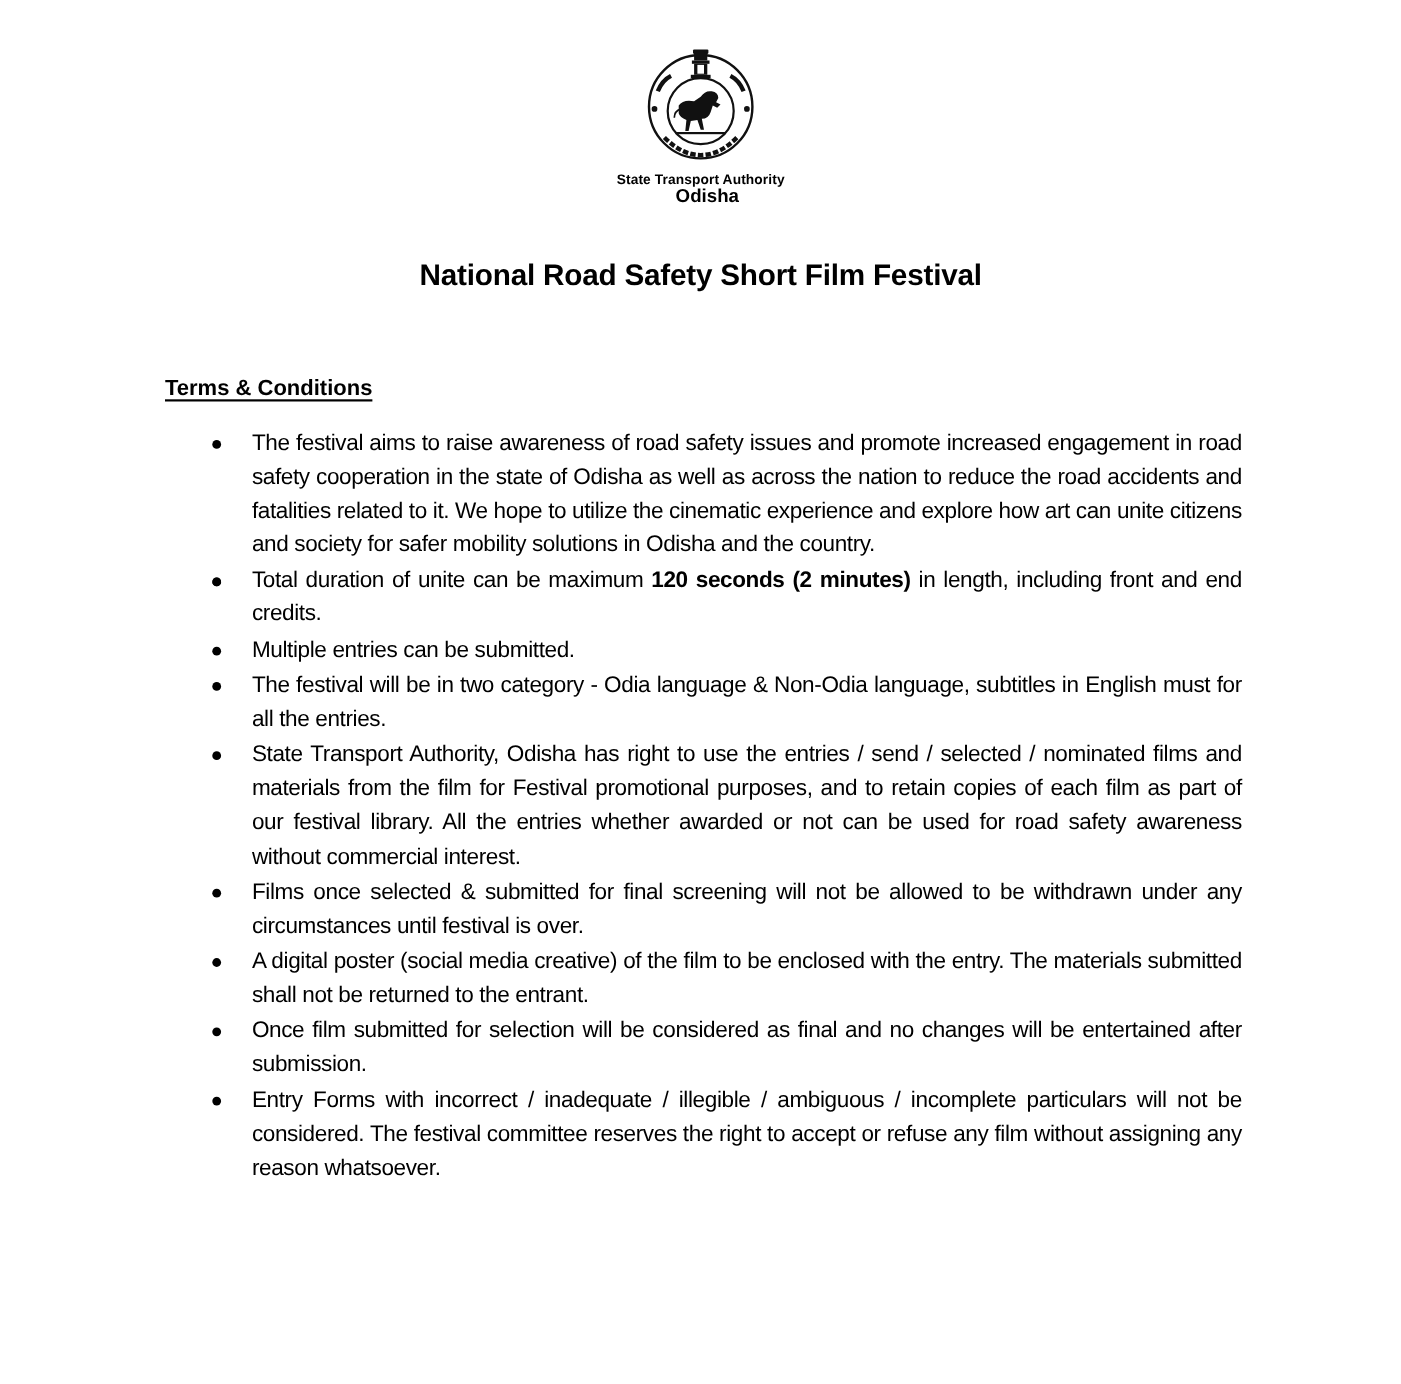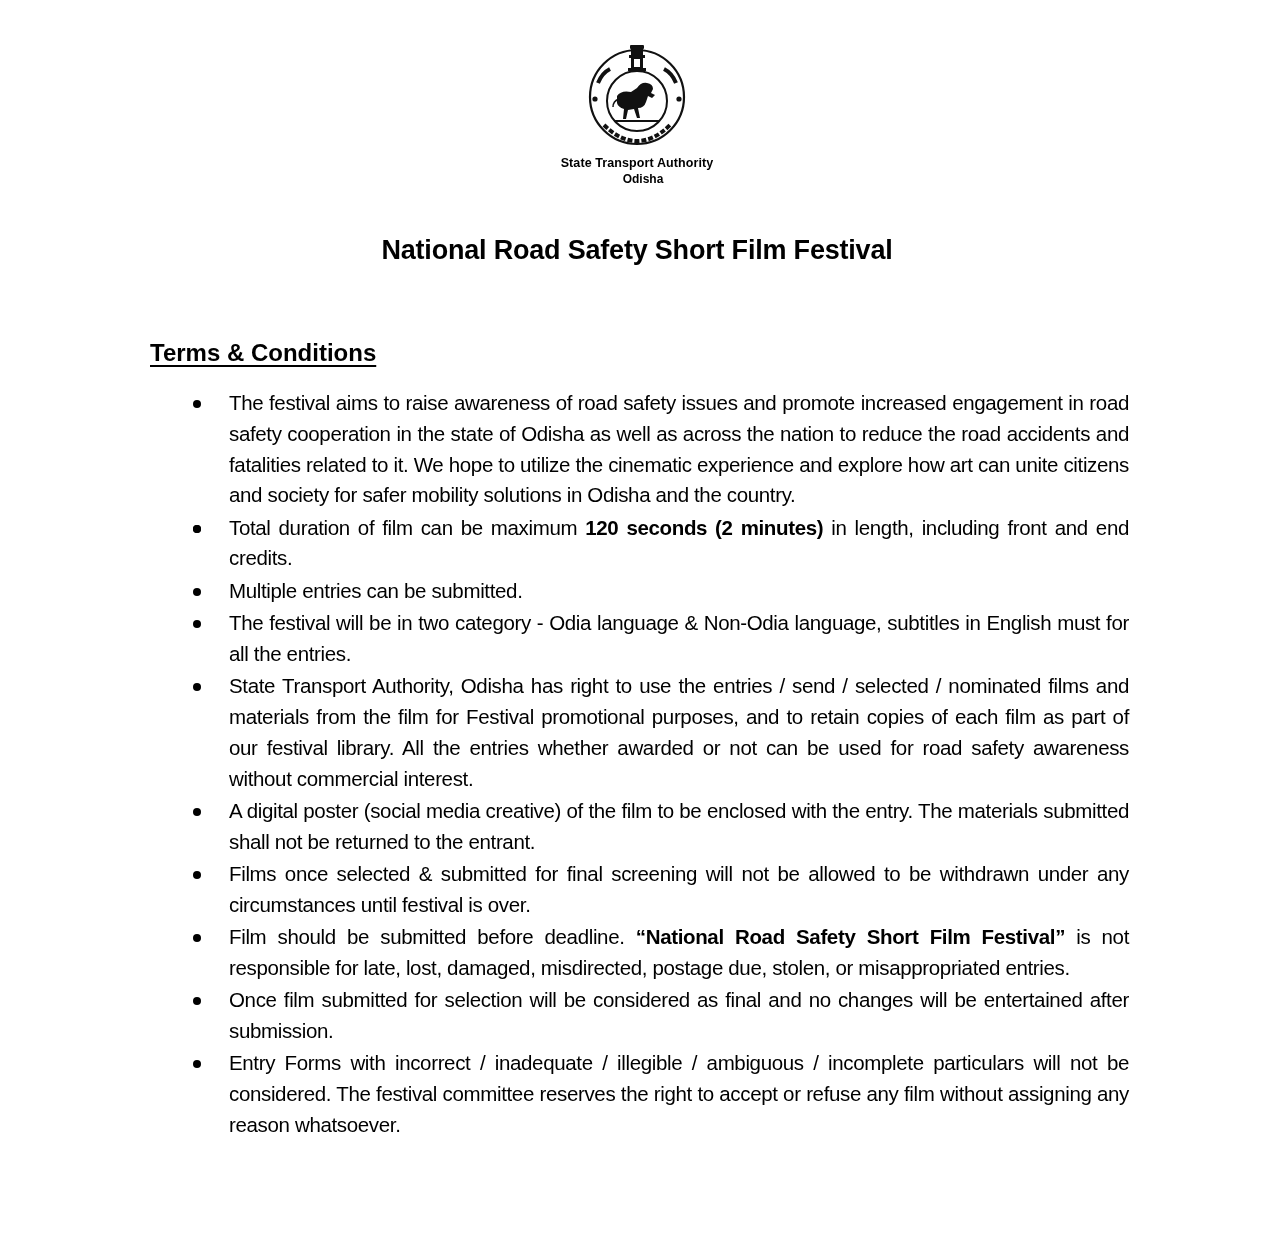--- a/index.html
+++ b/index.html
@@ -35,41 +35,41 @@
       height: 106px;
     }
     .org-name {
       margin-top: 8px;
       font-size: 12.5px;
       font-weight: bold;
       letter-spacing: 0.1px;
       line-height: 16px;
     }
     .org-state {
-      font-size: 12px;
+      font-size: 17px;
       font-weight: bold;
       line-height: 16px;
       padding-left: 12px;
     }
     .doc-title {
       position: absolute;
       left: 0;
       top: 216px;
       width: 1274px;
       text-align: center;
       font-size: 27px;
       font-weight: bold;
       line-height: 36px;
       letter-spacing: -0.2px;
     }
     .section-heading {
       position: absolute;
       left: 150px;
       top: 321px;
-      font-size: 24px;
+      font-size: 20px;
       font-weight: bold;
       line-height: 32px;
       text-decoration: underline;
       text-underline-offset: 4px;
       text-decoration-thickness: 2px;
     }
     .terms-list {
       position: absolute;
       left: 225px;
       top: 368px;
@@ -138,24 +138,23 @@
     <div class="org-state">Odisha</div>
   </div>
 
   <h1 class="doc-title" style="margin:0;">National Road Safety Short Film Festival</h1>
 
   <h2 class="section-heading" style="margin:0;">Terms &amp; Conditions</h2>
 
   <ul class="terms-list" id="terms-list">
       <li class="term-item"><span class="bullet"></span><span class="term-text"><span>The festival aims to raise awareness of road safety issues and promote increased engagement in road safety cooperation in the state of Odisha as well as across the nation to reduce the road accidents and fatalities related to it. We hope to utilize the cinematic experience and explore how art can unite citizens and society for safer mobility solutions in Odisha and the country.</span></span></li>
       <li class="term-item"><span class="bullet"></span></li>
-      <li class="term-item"><span class="bullet"></span><span class="term-text"><span>Total duration of film can be maximum </span><b>120 seconds (2 minutes)</b><span> in length, including front and end credits.</span></span></li>
+      <li class="term-item"><span class="bullet"></span><span class="term-text"><span>Total duration of unite can be maximum </span><b>120 seconds (2 minutes)</b><span> in length, including front and end credits.</span></span></li>
       <li class="term-item"><span class="bullet"></span><span class="term-text"><span>Multiple entries can be submitted.</span></span></li>
       <li class="term-item"><span class="bullet"></span><span class="term-text"><span>The festival will be in two category - Odia language &amp; Non-Odia language, subtitles in English must for all the entries.</span></span></li>
       <li class="term-item"><span class="bullet"></span><span class="term-text"><span>State Transport Authority, Odisha has right to use the entries / send / selected / nominated films and materials from the film for Festival promotional purposes, and to retain copies of each film as part of our festival library. All the entries whether awarded or not can be used for road safety awareness without commercial interest.</span></span></li>
+      <li class="term-item"><span class="bullet"></span><span class="term-text"><span>Films once selected &amp; submitted for final screening will not be allowed to be withdrawn under any circumstances until festival is over.</span></span></li>
       <li class="term-item"><span class="bullet"></span><span class="term-text"><span>A digital poster (social media creative) of the film to be enclosed with the entry. The materials submitted shall not be returned to the entrant.</span></span></li>
-      <li class="term-item"><span class="bullet"></span><span class="term-text"><span>Films once selected &amp; submitted for final screening will not be allowed to be withdrawn under any circumstances until festival is over.</span></span></li>
-      <li class="term-item"><span class="bullet"></span><span class="term-text"><span>Film should be submitted before deadline. </span><b>“National Road Safety Short Film Festival”</b><span> is not responsible for late, lost, damaged, misdirected, postage due, stolen, or misappropriated entries.</span></span></li>
       <li class="term-item"><span class="bullet"></span><span class="term-text"><span>Once film submitted for selection will be considered as final and no changes will be entertained after submission.</span></span></li>
       <li class="term-item"><span class="bullet"></span><span class="term-text"><span>Entry Forms with incorrect / inadequate / illegible / ambiguous / incomplete particulars will not be considered. The festival committee reserves the right to accept or refuse any film without assigning any reason whatsoever.</span></span></li>
     </ul>
 
 </div>
 
 </body></html>

